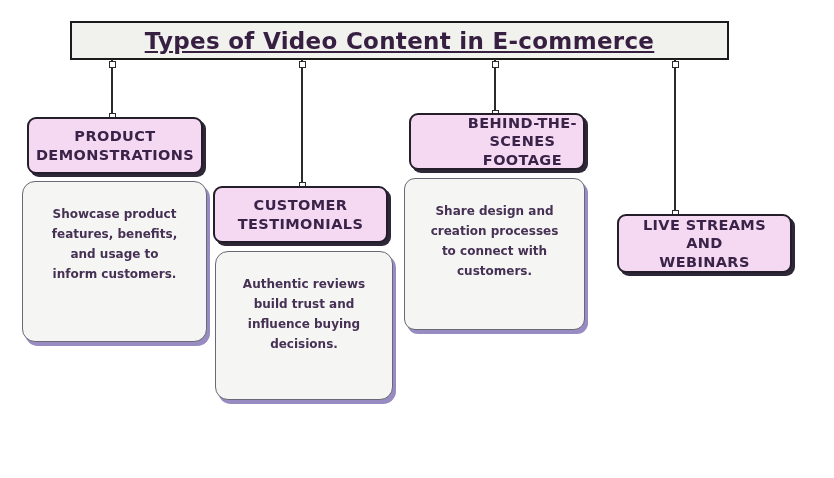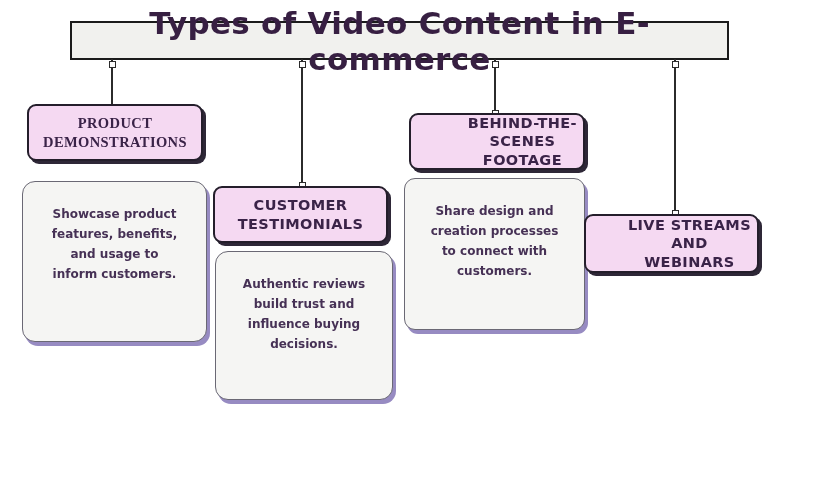--- a/index.html
+++ b/index.html
@@ -21,26 +21,27 @@
     left: 70px; top: 21px;
     width: 659px; height: 39px;
     box-sizing: border-box;
     background: #f1f1ee;
     border: 2.5px solid #1b1b1b;
     display: flex;
     align-items: center;
     justify-content: center;
   }
   .title-box .title-text {
-    font-size: 31px;
+    font-size: 23px;
     font-weight: bold;
     color: #371f42;
     letter-spacing: 0.3px;
     white-space: pre-line;
     text-align: center;
+    text-decoration: underline;
   }
   
   .conn-line {
     position: absolute;
     width: 2px;
     background: #2b2b2b;
   }
   .conn-node {
     position: absolute;
     width: 7px; height: 7px;
@@ -82,27 +83,27 @@
     padding-top: 21px;
   }
   .desc-box .desc-text {
     font-size: 12px;
     font-weight: bold;
     line-height: 1.5;
     color: #463155;
     white-space: pre-line;
   }
   
-  .hb-1 { left: 27px;  top: 104px; width: 176px; height: 57px; font-family: Liberation Serif, serif; }
+  .hb-1 { left: 27px;  top: 117px; width: 176px; height: 57px; }
   .db-1 { left: 22px;  top: 181px; width: 185px; height: 161px; }
   .hb-2 { left: 213px; top: 186px; width: 175px; height: 57px; }
   .db-2 { left: 215px; top: 251px; width: 178px; height: 149px; }
   .hb-3 { left: 409px; top: 113px; width: 176px; height: 57px; justify-content: flex-end; }
   .db-3 { left: 404px; top: 178px; width: 181px; height: 152px; border-radius: 11px; }
-  .hb-4 { left: 584px; top: 214px; width: 175px; height: 59px; justify-content: flex-end; }
+  .hb-4 { left: 617px; top: 214px; width: 175px; height: 59px; }
   .db-4 { left: 597px; top: 282px; width: 180px; height: 155px; }
 
   .cl-1 { left: 111px; top: 59px; height: 58px; }
   .cl-2 { left: 301px; top: 59px; height: 127px; }
   .cl-3 { left: 494px; top: 59px; height: 55px; }
   .cl-4 { left: 674px; top: 59px; height: 155px; }
 
   .cn-1t { left: 109px; top: 61px; }
   .cn-1b { left: 109px; top: 113px; }
   .cn-2t { left: 299px; top: 61px; }

